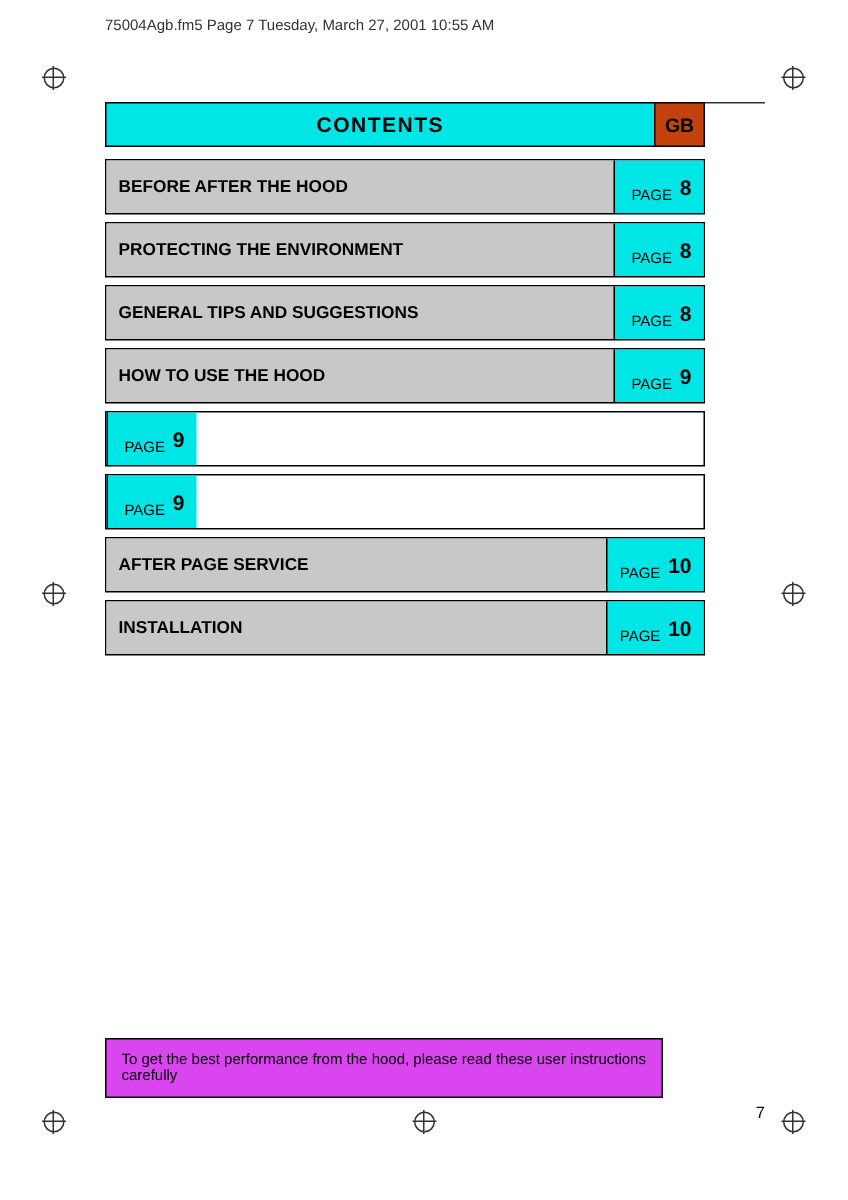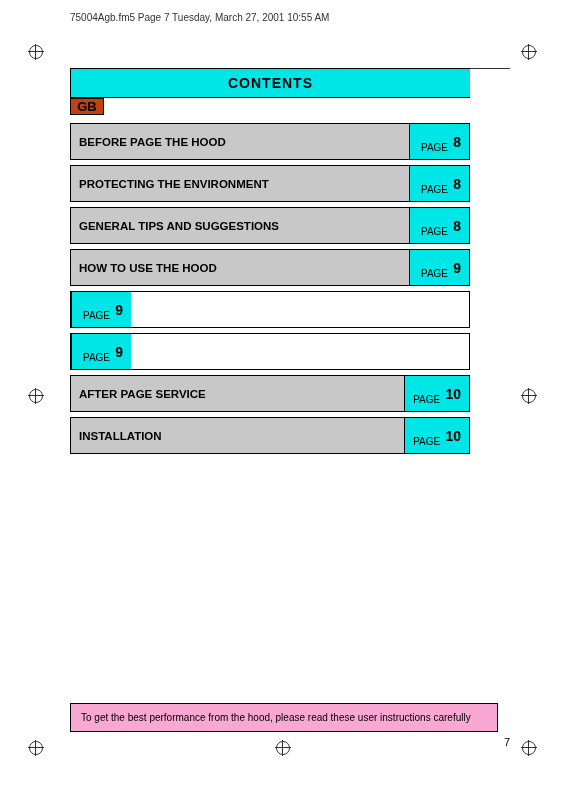--- a/index.html
+++ b/index.html
@@ -80,21 +80,20 @@
       left: 70px;
       right: 55px;
       width: 400px;
     }
 
     
     .contents-header {
       display: flex;
       align-items: stretch;
       margin-bottom: 8px;
-      flex-direction: column;
     }
 
     .contents-title-box {
       background: #00e5e5;
       flex: 1;
       display: flex;
       align-items: center;
       justify-content: center;
       padding: 6px 10px;
       border: 1.5px solid #000;
@@ -164,26 +163,26 @@
       font-size: 14px;
       font-weight: bold;
     }
 
     
     .bottom-note {
       position: absolute;
       bottom: 68px;
       left: 70px;
       right: 55px;
-      width: 428px;
+      width: 372px;
       border: 1.5px solid #000;
       padding: 8px 10px;
       font-size: 10px;
       color: #000;
-      background: #f9a8d4;
+      background: #d946ef;
     }
 
     
     .page-number {
       position: absolute;
       bottom: 52px;
       right: 55px;
       font-size: 11px;
       color: #000;
     }
@@ -234,21 +233,21 @@
     <div class="contents-header">
       <div class="contents-title-box">
         <span class="contents-title-text">CONTENTS</span>
       </div>
       <div class="contents-gb-box">
         <span>GB</span>
       </div>
     </div>
 
     <div class="toc-row">
-      <div class="toc-label">BEFORE PAGE THE HOOD</div>
+      <div class="toc-label">BEFORE AFTER THE HOOD</div>
       <div class="toc-page">
         <span class="page-word">PAGE</span>&nbsp;<span class="page-num">8</span>
       </div>
     </div>
 
     <div class="toc-row">
       <div class="toc-label">PROTECTING THE ENVIRONMENT</div>
       <div class="toc-page">
         <span class="page-word">PAGE</span>&nbsp;<span class="page-num">8</span>
       </div>

